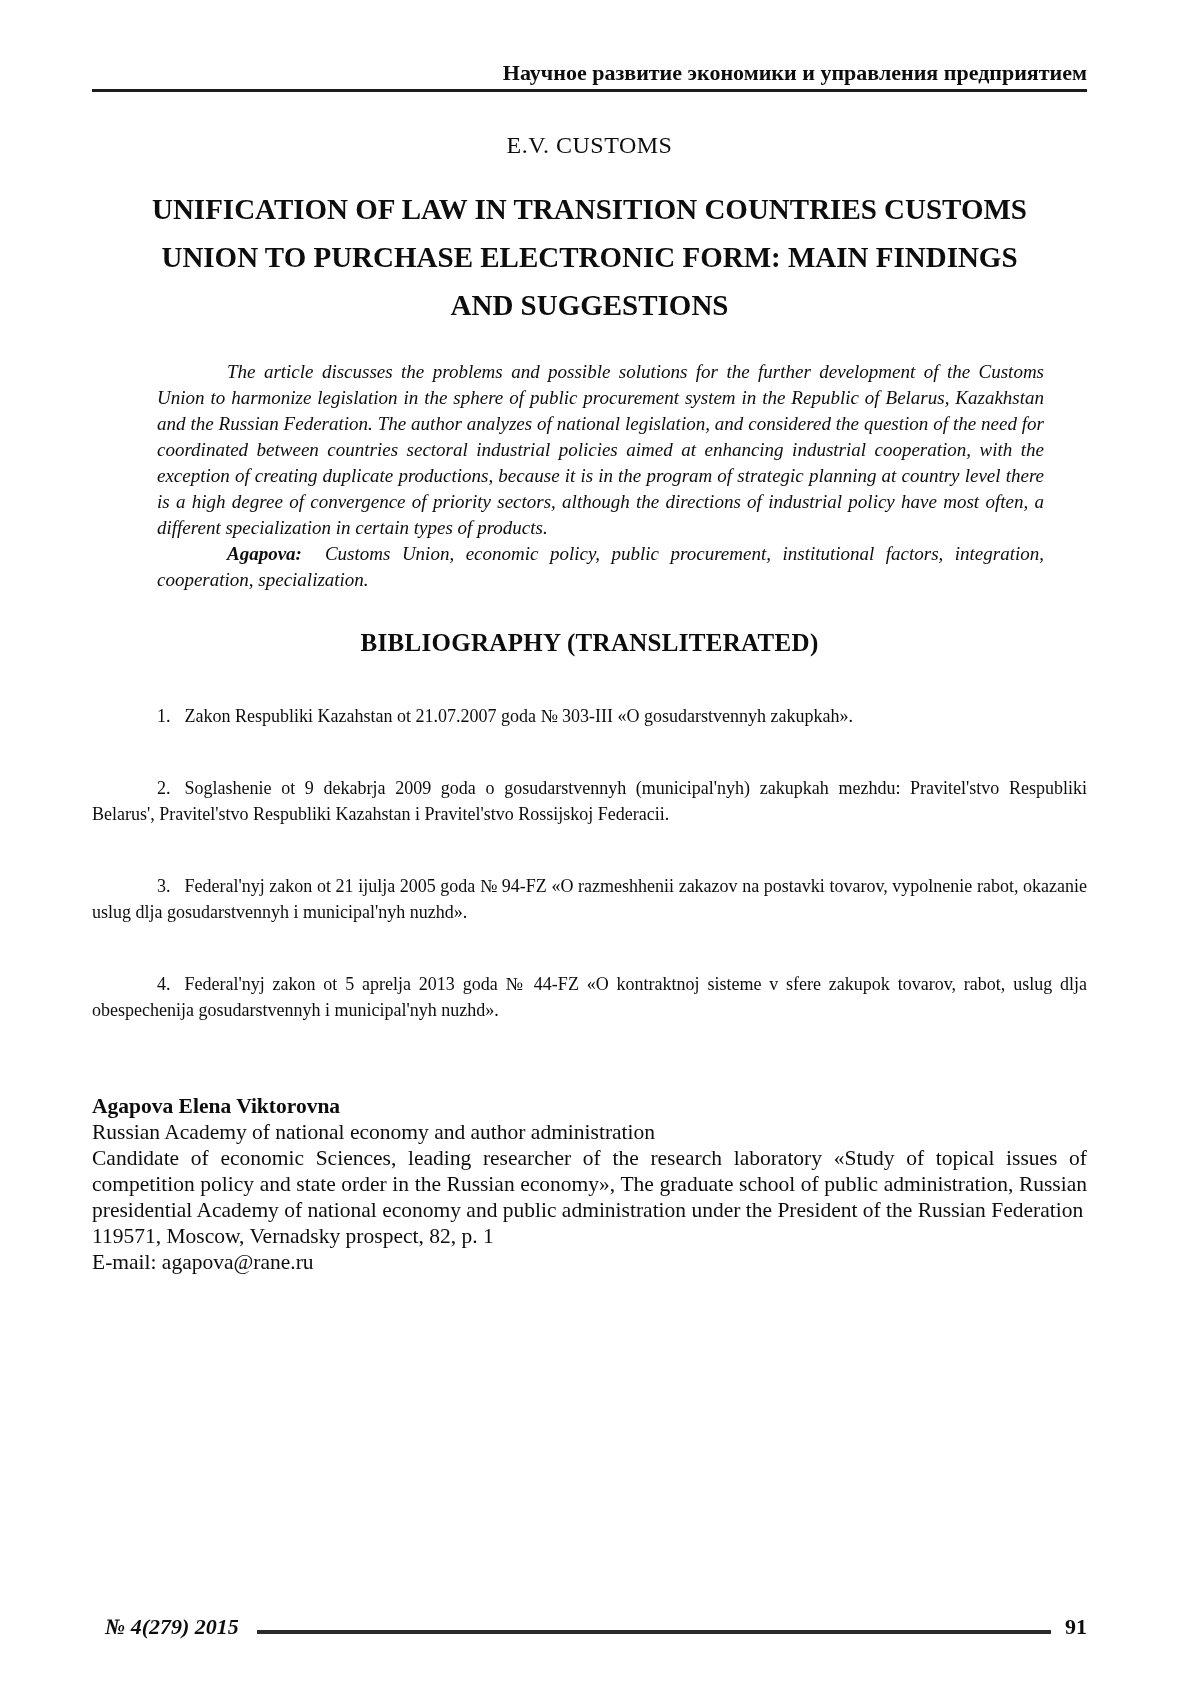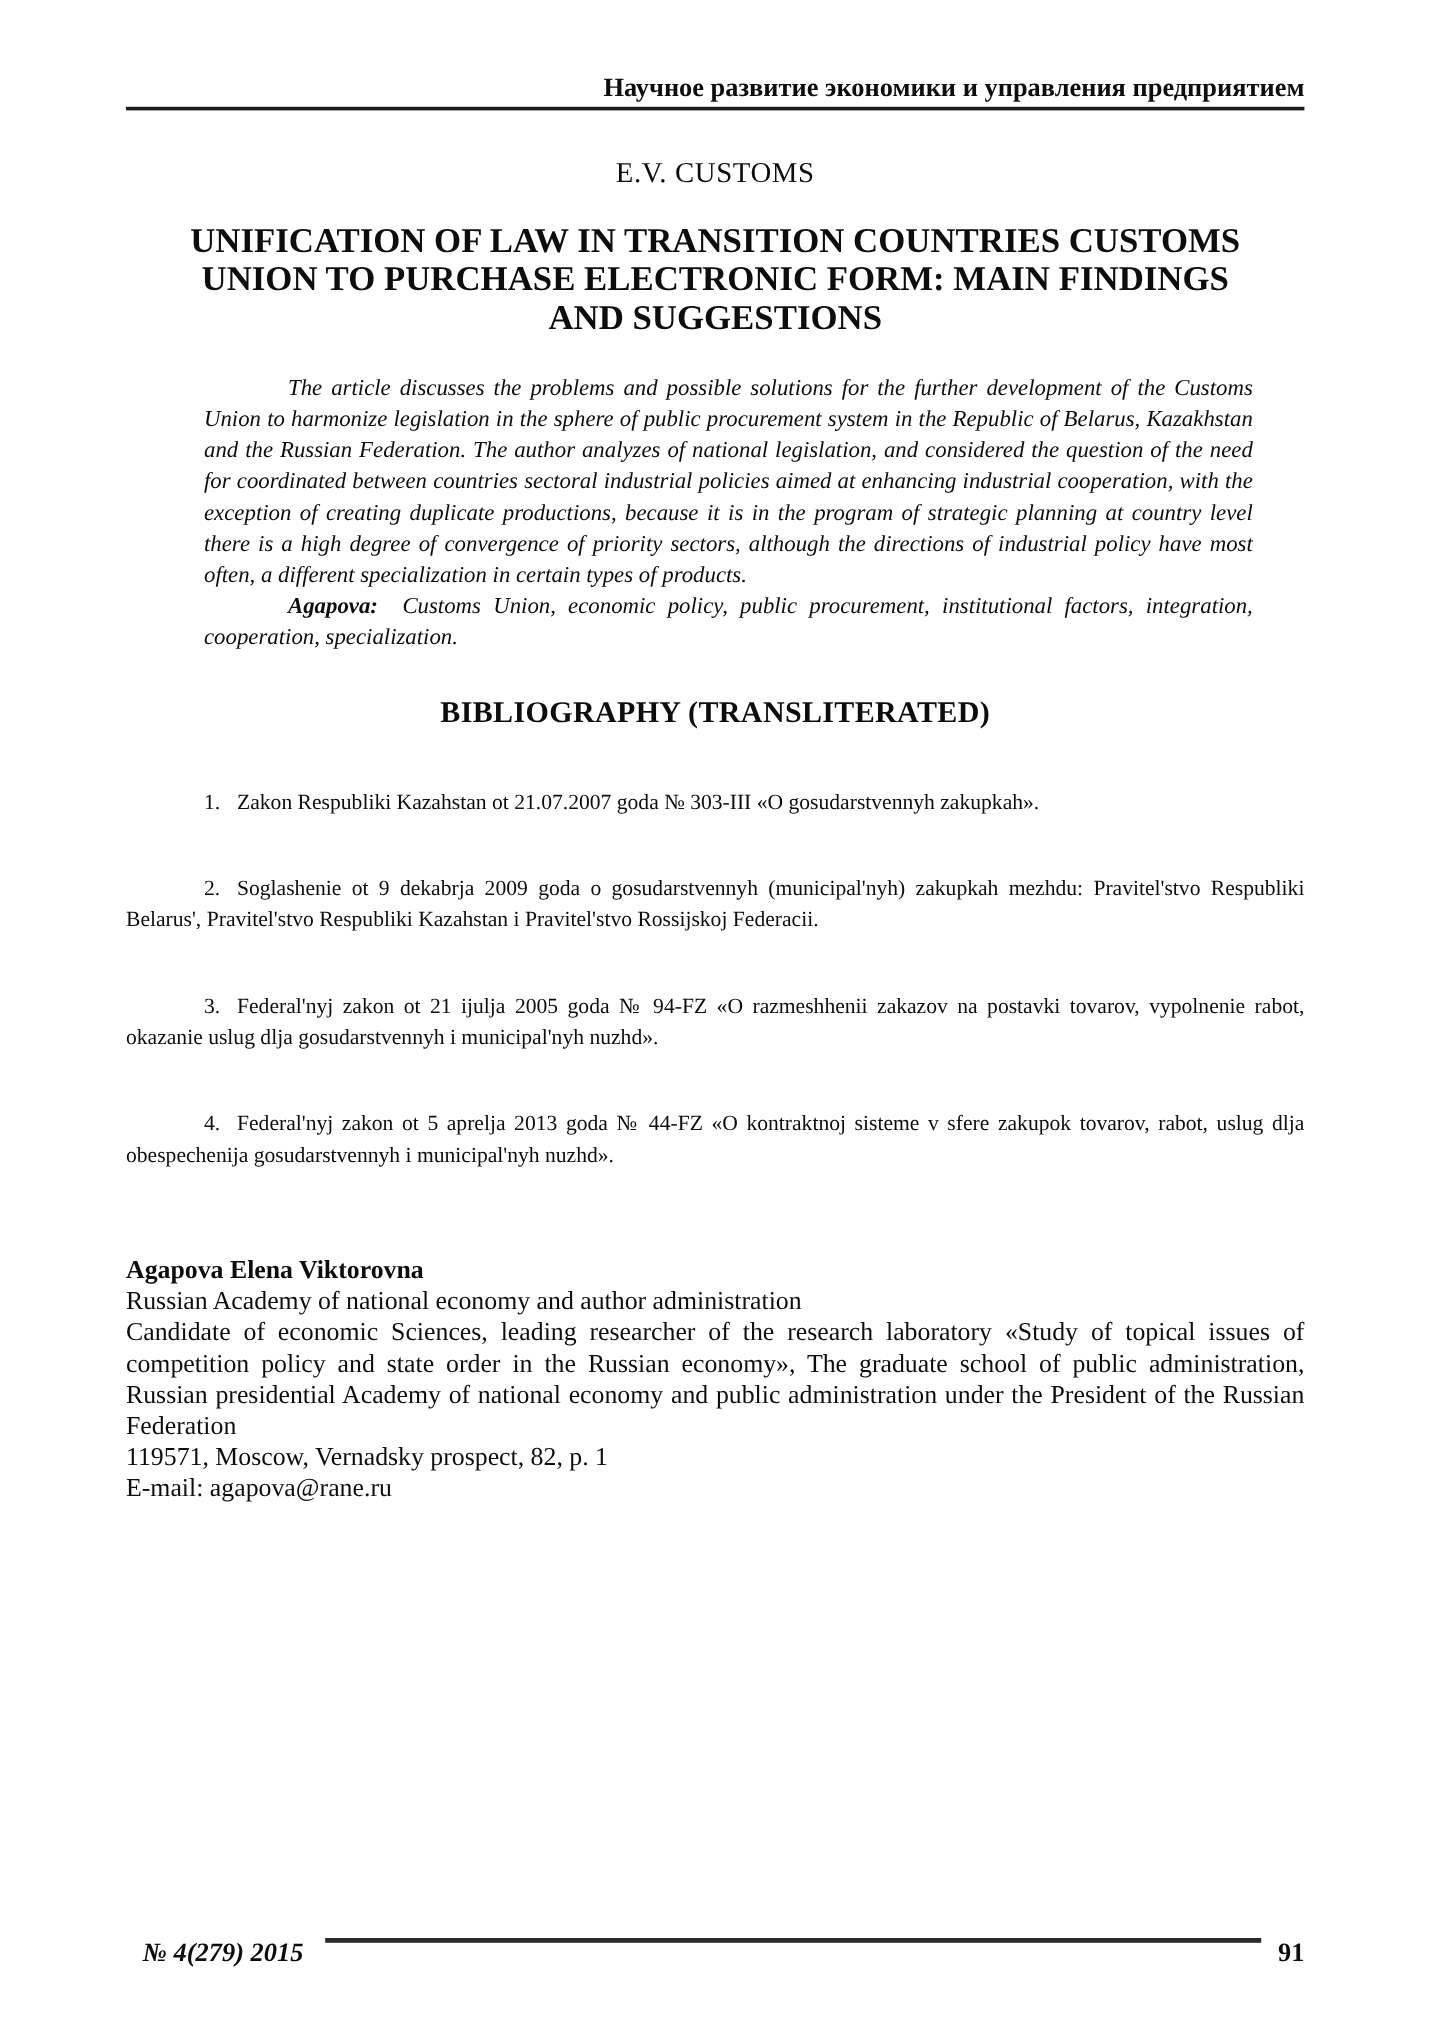--- a/index.html
+++ b/index.html
@@ -9,21 +9,21 @@
     width: 1200px;
     height: 1697px;
     margin: 0 auto;
     background: #ffffff;
     color: #0d0d0d;
     font-family: "Liberation Serif", "DejaVu Serif", serif;
     overflow: hidden;
   }
   .column {
     position: absolute;
-    left: 105px;
+    left: 92px;
     right: 113px;
     top: 0;
   }
 
   
   .running-header {
     margin-top: 60px;
     border-bottom: 3px solid #1c1c1c;
     padding-bottom: 3px;
     text-align: right;
@@ -40,21 +40,21 @@
     letter-spacing: 0.5px;
   }
 
   
   .article-title {
     margin: 26px auto 0 auto;
     max-width: 900px;
     text-align: center;
     font-weight: bold;
     font-size: 29px;
-    line-height: 32px;
+    line-height: 48px;
   }
 
   
   .abstract-block {
     margin: 30px 43px 0 65px;
     font-style: italic;
     font-size: 19px;
     line-height: 26px;
     text-align: justify;
   }
@@ -84,24 +84,25 @@
     margin-top: 70px;
     font-size: 21.5px;
     line-height: 26px;
   }
   .author-info .name { font-weight: bold; }
   .author-info .justified { text-align: justify; }
 
   
   .page-footer {
     position: absolute;
-    left: 119px;
+    left: 105px;
     right: 113px;
     bottom: 58px;
     display: flex;
+    align-items: flex-end;
     font-size: 22px;
     line-height: 24px;
   }
   .footer-issue {
     font-weight: bold;
     font-style: italic;
     white-space: nowrap;
   }
   .footer-rule {
     flex: 1;

